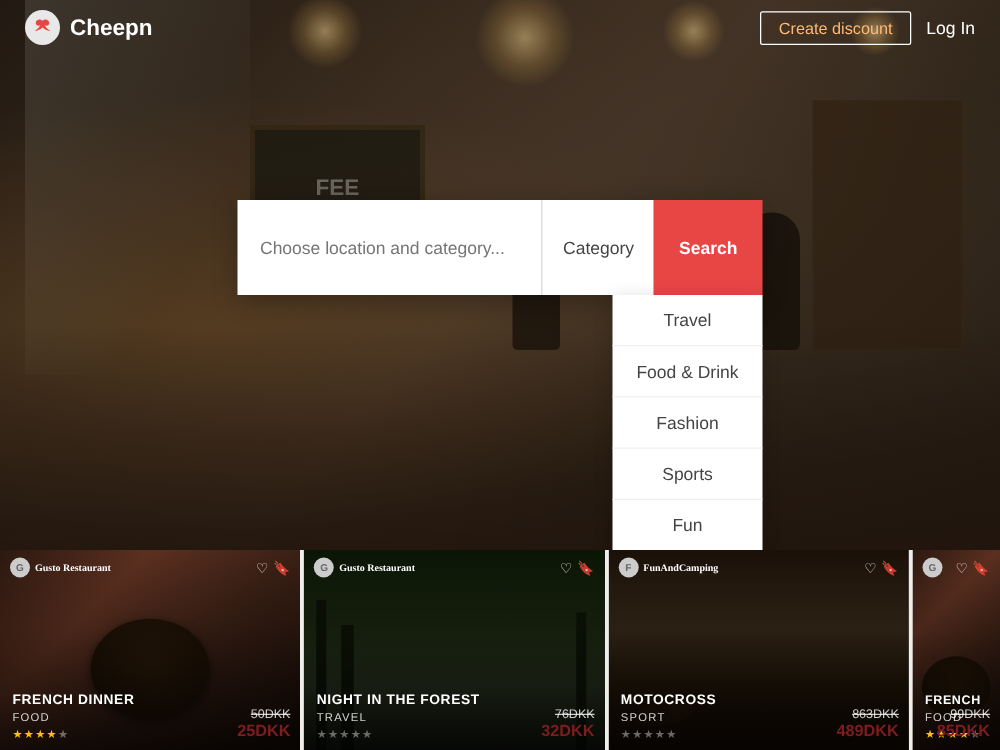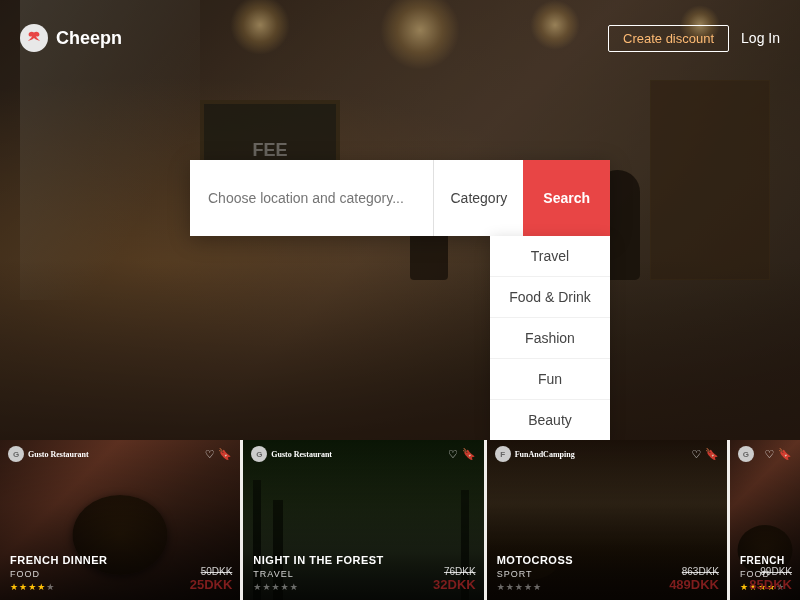--- a/index.html
+++ b/index.html
@@ -52,21 +52,21 @@
       left: 20px;
       top: 0;
       width: 180px;
       height: 300px;
       background: linear-gradient(to bottom right, rgba(200,200,180,0.25) 0%, transparent 70%);
     }
 
     
     .navbar {
       position: absolute;
-      top: 16px;
+      top: 0;
       left: 0;
       right: 0;
       height: 44px;
       display: flex;
       align-items: center;
       justify-content: space-between;
       padding: 0 20px;
       z-index: 10;
     }
 
@@ -451,20 +451,21 @@
     <div class="search-box">
       <input class="search-input" type="text" placeholder="Choose location and category..." style="">
       <button class="category-btn">Category</button>
       <button class="search-btn">Search</button>
     </div>
 
     <div class="dropdown">
       <div class="dropdown-item">Travel</div>
       <div class="dropdown-item">Food &amp; Drink</div>
       <div class="dropdown-item">Fashion</div>
+      <div class="dropdown-item">Sports</div>
       <div class="dropdown-item">Fun</div>
       <div class="dropdown-item">Beauty</div>
     </div>
   </div>
 
 </div>
 
 <div class="cards-section">
 
   <div class="card card-1">

